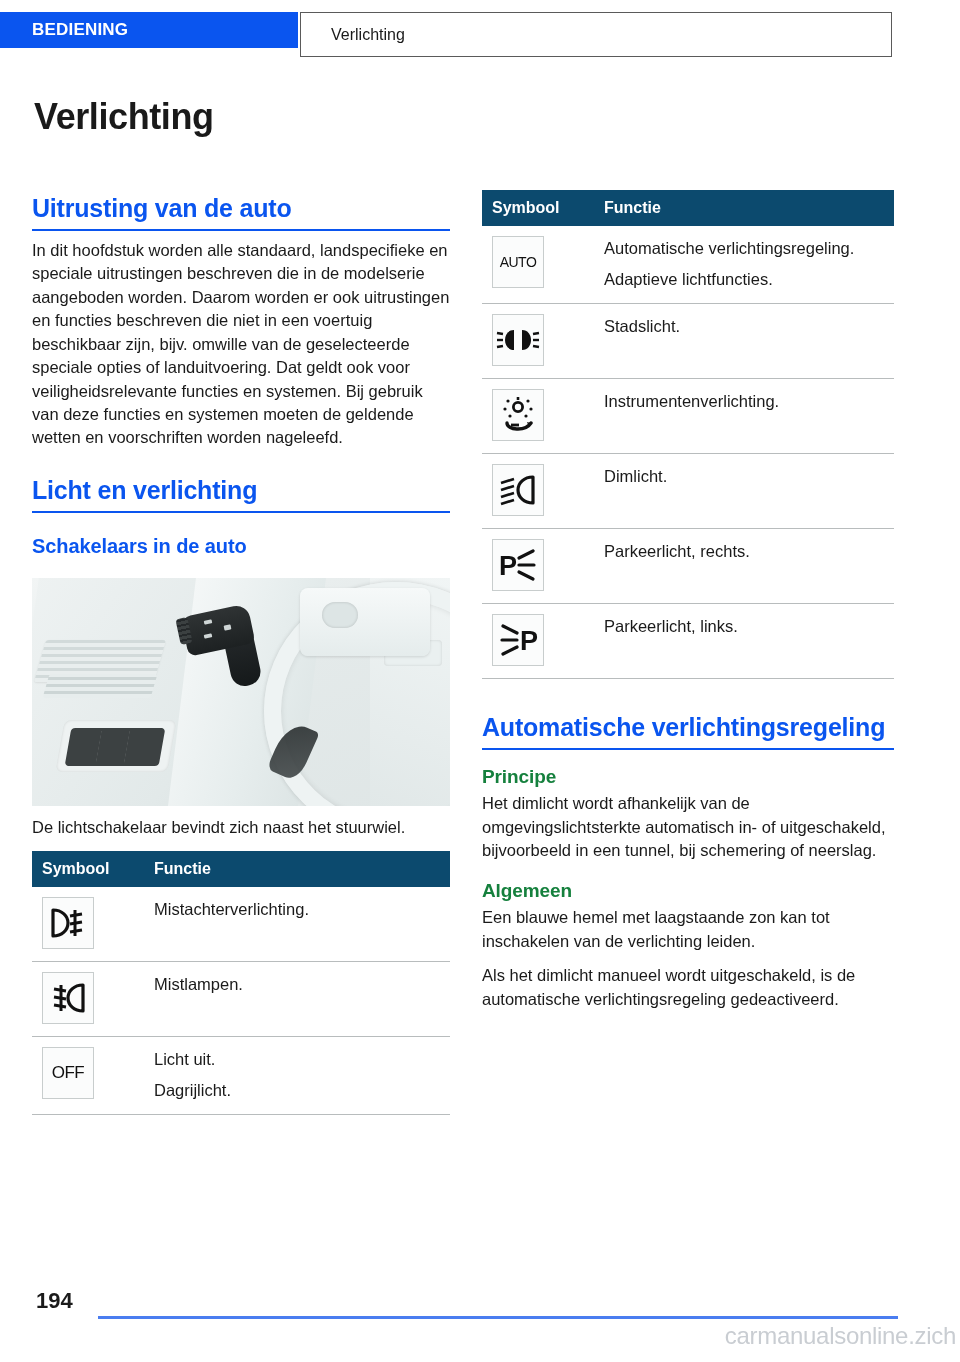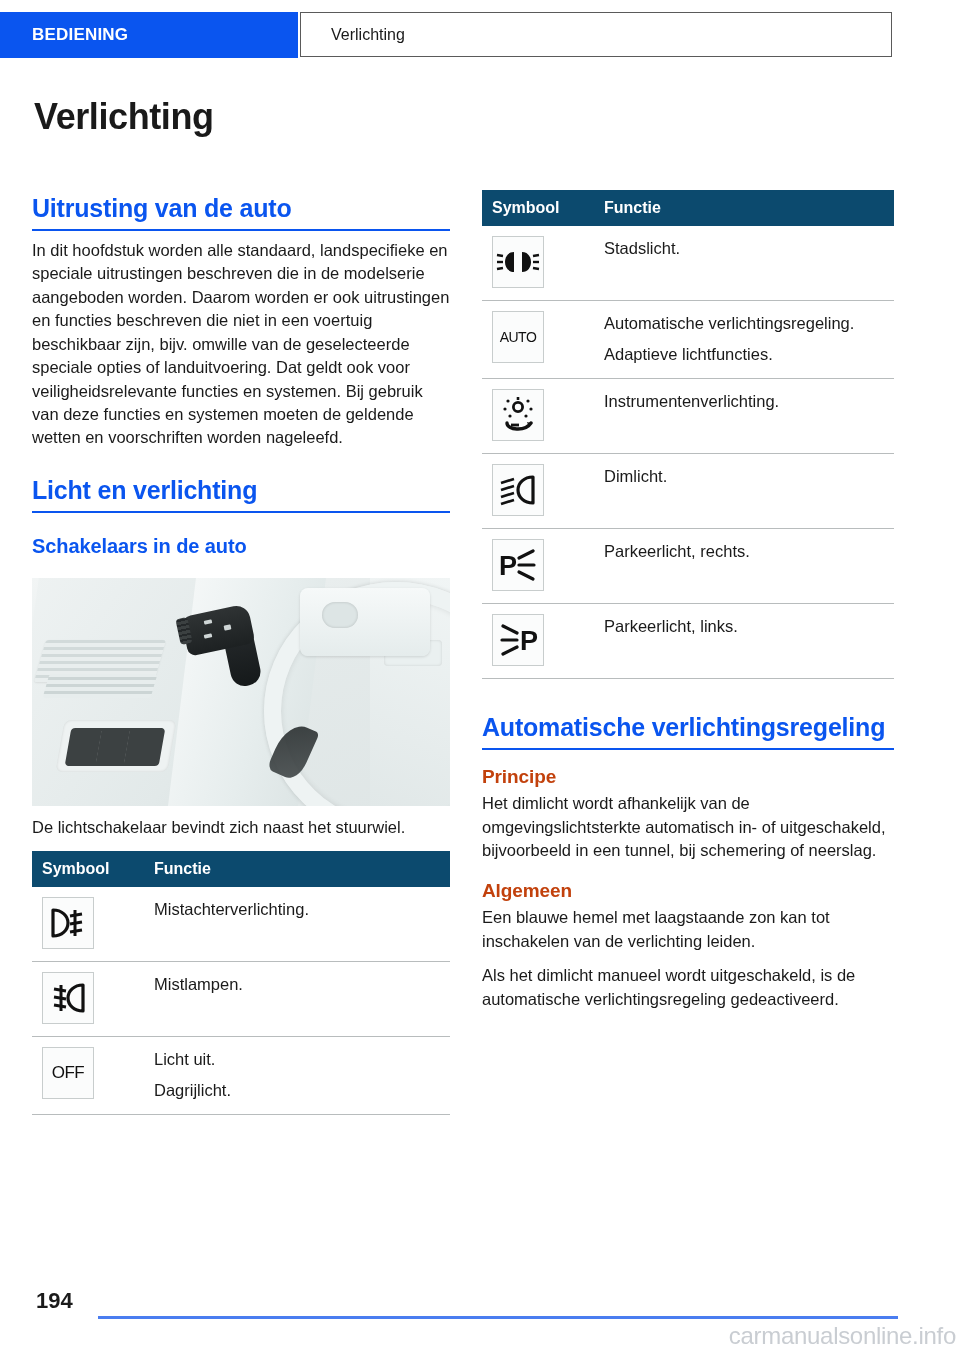--- a/index.html
+++ b/index.html
@@ -22,21 +22,21 @@
     top: 12px;
     left: 0;
     width: 960px;
     height: 46px;
   }
   .header-tab {
     position: absolute;
     left: 0;
     top: 0;
     width: 298px;
-    height: 46px;
+    height: 36px;
     background: #0a55ef;
     display: flex;
     align-items: center;
   }
   .header-tab span {
     color: #ffffff;
     font-size: 17px;
     font-weight: bold;
     letter-spacing: 0.2px;
     margin-left: 32px;
@@ -101,21 +101,21 @@
     font-size: 20px;
     font-weight: bold;
     color: #0a55ef;
     letter-spacing: -0.1px;
   }
   h3.h-blue3 {
     margin: 18px 0 4px 0;
     padding: 0;
     font-size: 19px;
     font-weight: bold;
-    color: #c2410c;
+    color: #15803d;
     letter-spacing: -0.1px;
   }
   p.body {
     margin: 0 0 12px 0;
     font-size: 16.5px;
     line-height: 1.42;
     color: #1a1a1a;
   }
   p.tight { margin-bottom: 11px; }
 
@@ -380,46 +380,46 @@
     <thead>
       <tr>
         <th class="c1">Symbool</th>
         <th class="c2">Functie</th>
       </tr>
     </thead>
     <tbody>
       <tr>
         <td class="c1">
           <div class="sym-box">
+            <span class="sym-text" style="font-size:14px;">AUTO</span>
+          </div>
+        </td>
+        <td class="c2">
+          <span class="cellline">Automatische verlichtingsregeling.</span>
+          <span class="cellline">Adaptieve lichtfuncties.</span>
+        </td>
+      </tr>
+
+      <tr>
+        <td class="c1">
+          <div class="sym-box">
             <svg width="44" height="26" viewBox="0 0 44 26" aria-hidden="true">
               <path d="M18 3 C12 3 9 8 9 13 C9 18 12 23 18 23 Z" fill="#111"></path>
               <path d="M26 3 C32 3 35 8 35 13 C35 18 32 23 26 23 Z" fill="#111"></path>
               <line x1="1" y1="6" x2="7" y2="7" stroke="#111" stroke-width="2.4"></line>
               <line x1="1" y1="13" x2="7" y2="13" stroke="#111" stroke-width="2.4"></line>
               <line x1="1" y1="20" x2="7" y2="19" stroke="#111" stroke-width="2.4"></line>
               <line x1="37" y1="7" x2="43" y2="6" stroke="#111" stroke-width="2.4"></line>
               <line x1="37" y1="13" x2="43" y2="13" stroke="#111" stroke-width="2.4"></line>
               <line x1="37" y1="19" x2="43" y2="20" stroke="#111" stroke-width="2.4"></line>
             </svg>
           </div>
         </td>
         <td class="c2">
           <span class="cellline">Stadslicht.</span>
-        </td>
-      </tr>
-
-      <tr>
-        <td class="c1">
-          <div class="sym-box">
-            <span class="sym-text" style="font-size:14px;">AUTO</span>
-          </div>
-        </td>
-        <td class="c2">
-          <span class="cellline">Automatische verlichtingsregeling.</span>
-          <span class="cellline">Adaptieve lichtfuncties.</span>
         </td>
       </tr>
 
       <tr>
         <td class="c1">
           <div class="sym-box">
             <svg width="40" height="38" viewBox="0 0 40 38" aria-hidden="true">
               <circle cx="20" cy="11" r="4.6" fill="none" stroke="#111" stroke-width="2.8"></circle>
               <line x1="20" y1="1" x2="20" y2="4" stroke="#111" stroke-width="2.6"></line>
               <circle cx="10" cy="5" r="1.6" fill="#111"></circle>
@@ -496,14 +496,14 @@
   <p class="body">Het dimlicht wordt afhankelijk van de omgevingslichtsterkte automatisch in- of uitgeschakeld, bijvoorbeeld in een tunnel, bij schemering of neerslag.</p>
 
   <h3 class="h-blue3">Algemeen</h3>
   <p class="body tight">Een blauwe hemel met laagstaande zon kan tot inschakelen van de verlichting leiden.</p>
   <p class="body tight">Als het dimlicht manueel wordt uitgeschakeld, is de automatische verlichtingsregeling gedeactiveerd.</p>
 </div>
 
 <div class="footer">
   <div class="page-num">194</div>
   <div class="footer-rule"></div>
-  <div class="watermark">carmanualsonline.info</div>
+  <div class="watermark">carmanualsonline.zich</div>
 </div>
 
 </body></html>

